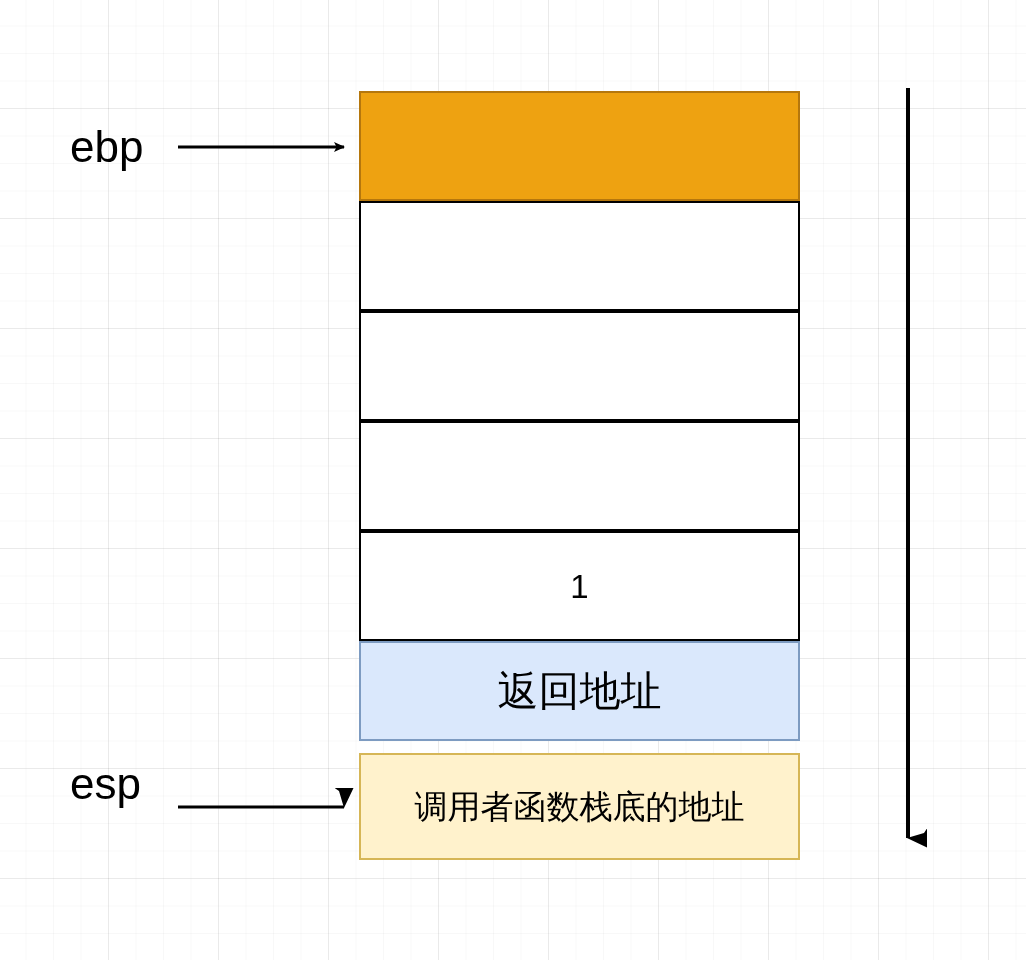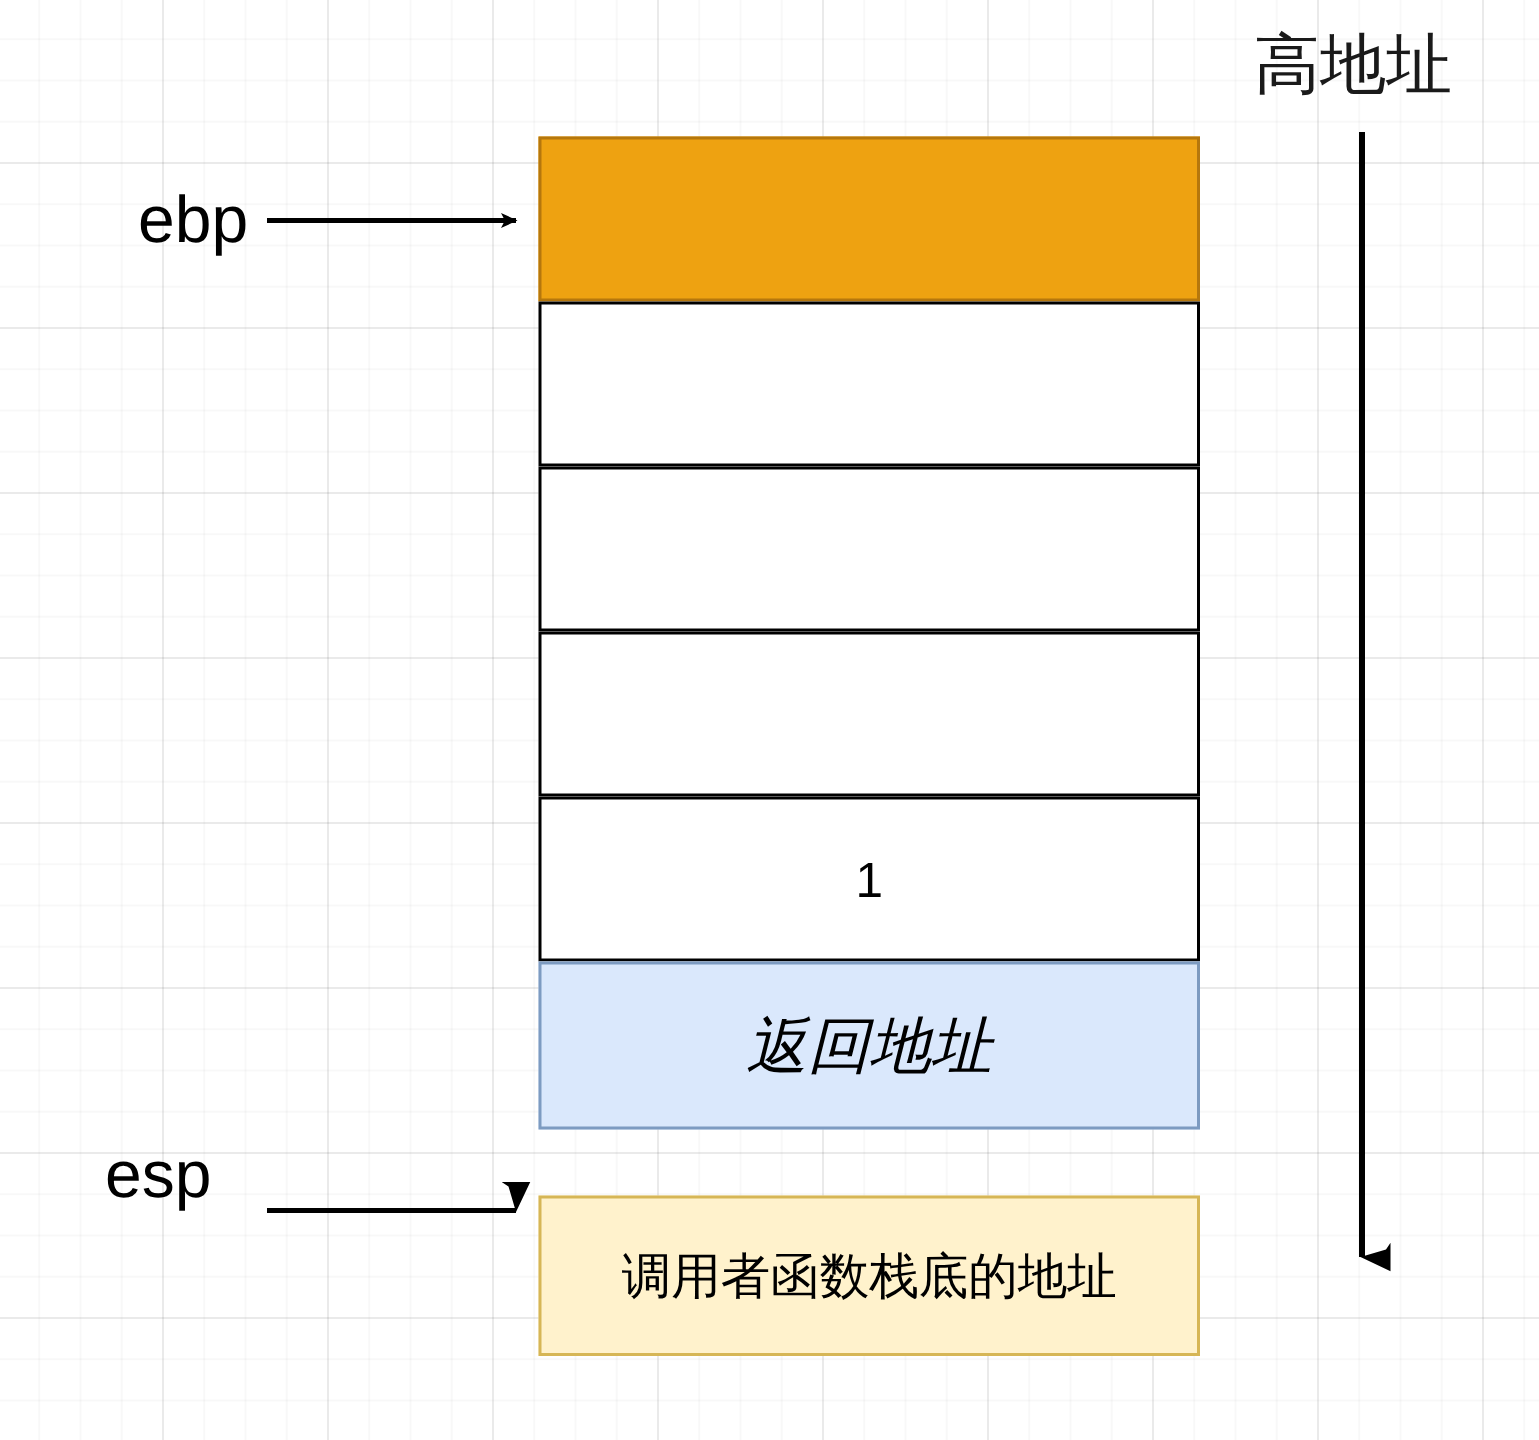--- a/index.html
+++ b/index.html
@@ -47,21 +47,20 @@
     background: #ffffff;
     border: 2.5px solid #000000;
   }
   .cell-blue {
     background: #DAE8FC;
     border: 2px solid #7D9BC1;
   }
   .cell-yellow {
     background: #FFF2CC;
     border: 2px solid #D6B656;
-    margin-top: 44px;
   }
 
   .cell-text-num {
     font-size: 33px;
     font-family: "Liberation Sans", "DejaVu Sans", sans-serif;
   }
   .cell-text-cn-lg {
     font-size: 41px;
     font-family: "Liberation Sans", "DejaVu Sans", sans-serif;
   }
@@ -118,33 +117,32 @@
   </div>
 
   <div class="cell cell-white" style="left:359px; top:421px; width:441px; height:110px;">
     <span></span>
   </div>
 
   <div class="cell cell-white" style="left:359px; top:531px; width:441px; height:110px;">
     <span class="cell-text-num">1</span>
   </div>
 
-  <div class="cell cell-blue" style="left:359px; top:641px; width:441px; height:112px;font-style:italic;">
+  <div class="cell cell-blue" style="left:359px; top:641px; width:441px; height:100px;">
     <span class="cell-text-cn-lg">返回地址</span>
   </div>
 
   <div class="cell cell-yellow" style="left:359px; top:753px; width:441px; height:107px;">
     <span class="cell-text-cn-md">调用者函数栈底的地址</span>
   </div>
 
-  <div class="reg-label" style="left:70px; top:125px;margin-left:22px;">ebp</div>
+  <div class="reg-label" style="left:70px; top:125px;">ebp</div>
 
   <div class="reg-label" style="left:70px; top:762px;">esp</div>
 
-  <div class="addr-label" style="left:836px; top:22px;">高地址</div>
 
 
   <svg class="overlay" viewBox="0 0 1026 960">
     <defs>
       <marker id="ah-right" markerWidth="12" markerHeight="12" refX="10" refY="5" orient="auto" markerUnits="userSpaceOnUse">
         <path d="M0,0 L11,5 L0,10 L2.6,5 Z" fill="#000000"></path>
       </marker>
       <marker id="ah-down" markerWidth="22" markerHeight="22" refX="9.5" refY="19" orient="auto" markerUnits="userSpaceOnUse">
         <path d="M0,0 L19,0 L9.5,20 L4.5,3 Z" fill="#000000"></path>
       </marker>

